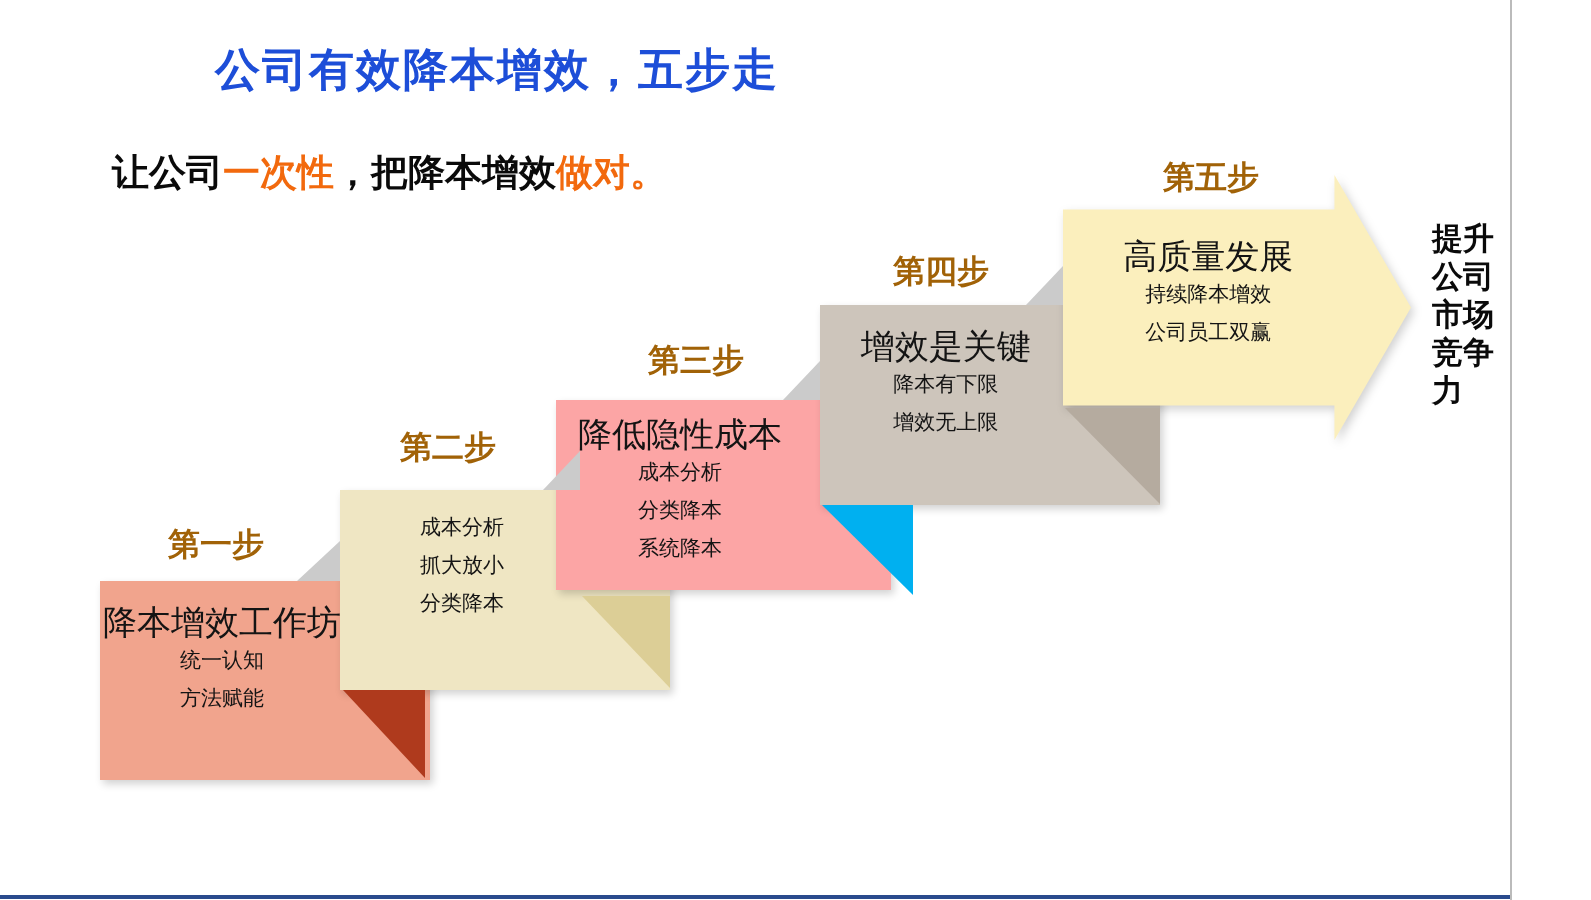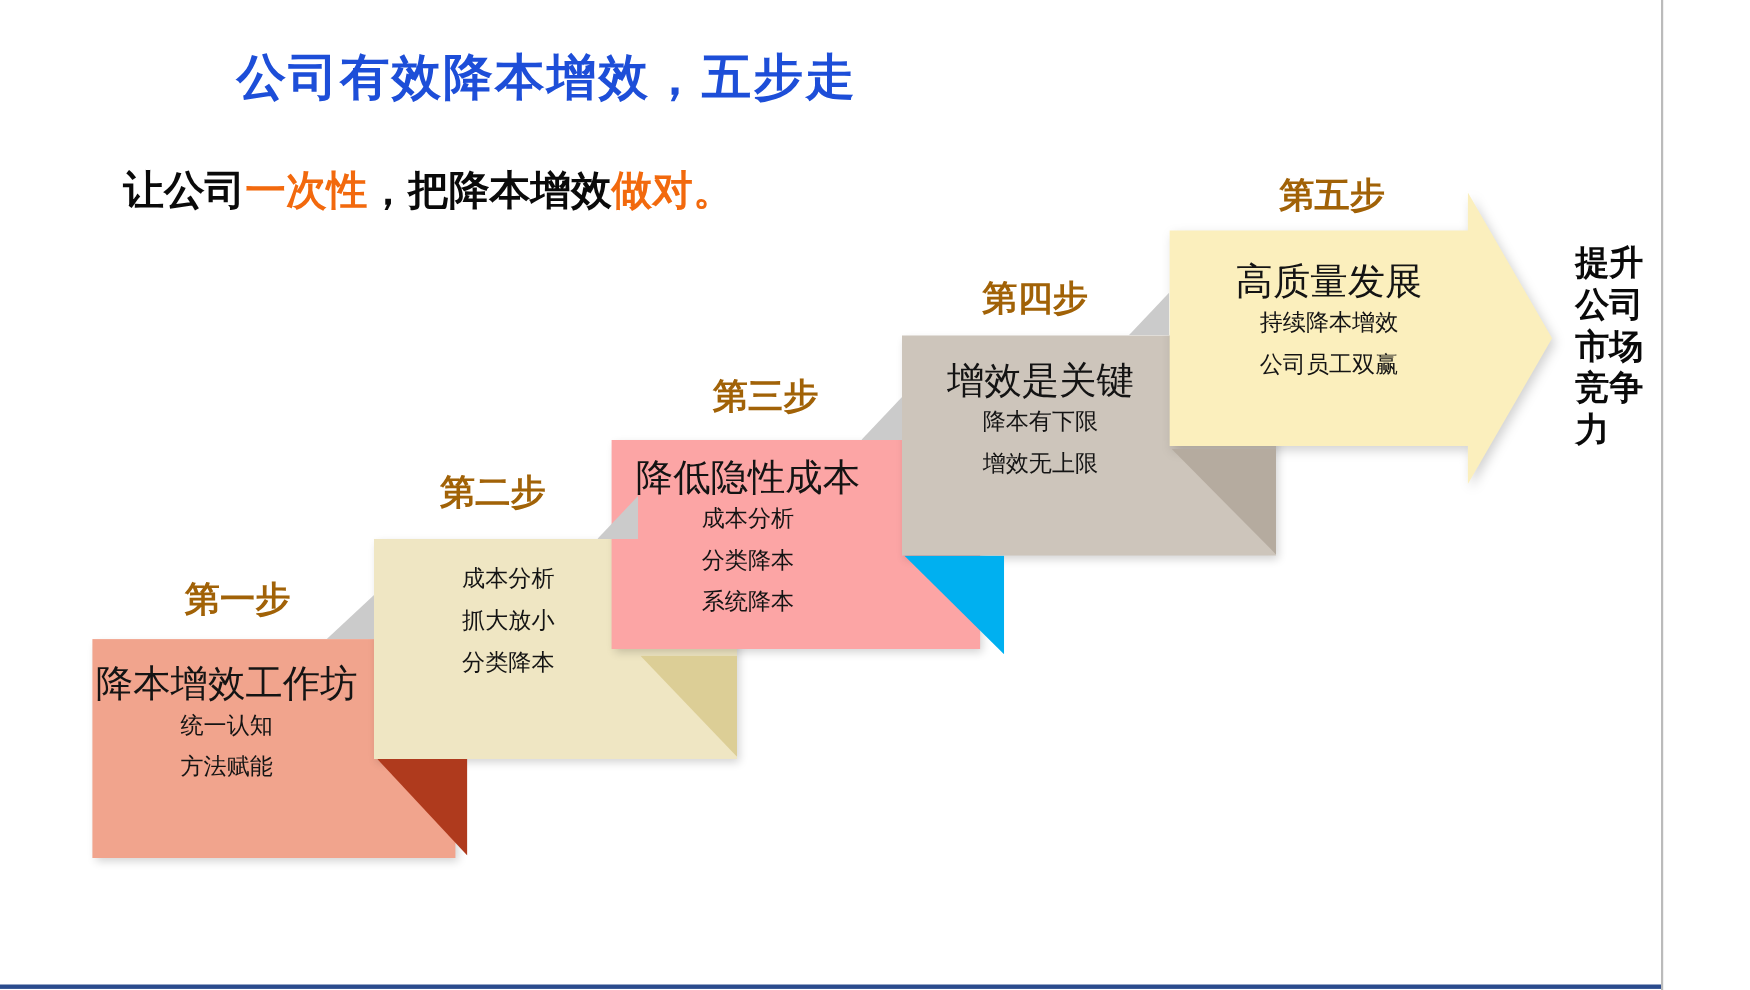--- a/index.html
+++ b/index.html
@@ -41,21 +41,21 @@
   <div class="subtitle">
     <span>让公司</span><span style="color: rgb(242, 105, 13);">一次性</span><span>，把降本增效</span><span style="color: rgb(242, 105, 13);">做对。</span>
   </div>
 
   <div class="step-label" style="left:168px;top:523px">第一步</div>
   <div class="step-label" style="left:400px;top:426px">第二步</div>
   <div class="step-label" style="left:648px;top:339px">第三步</div>
   <div class="step-label" style="left:893px;top:250px">第四步</div>
   <div class="step-label" style="left:1163px;top:156px">第五步</div>
 
-  <div class="box" style="left: 84px; top: 581px; width: 330px; height: 199px; padding-top: 22px; background-color: rgb(241, 164, 141);">
+  <div class="box" style="left: 100px; top: 581px; width: 330px; height: 199px; padding-top: 22px; background-color: rgb(241, 164, 141);">
     <div class="box-content">
       <div class="box-heading">降本增效工作坊</div>
       <div class="box-line">统一认知</div>
       <div class="box-line">方法赋能</div>
     </div>
   </div>
 
   <div class="box" style="left: 340px; top: 490px; width: 330px; height: 200px; padding-top: 18px; background-color: rgb(239, 230, 195);">
     <div class="box-content">
       <div class="box-line">成本分析</div>

